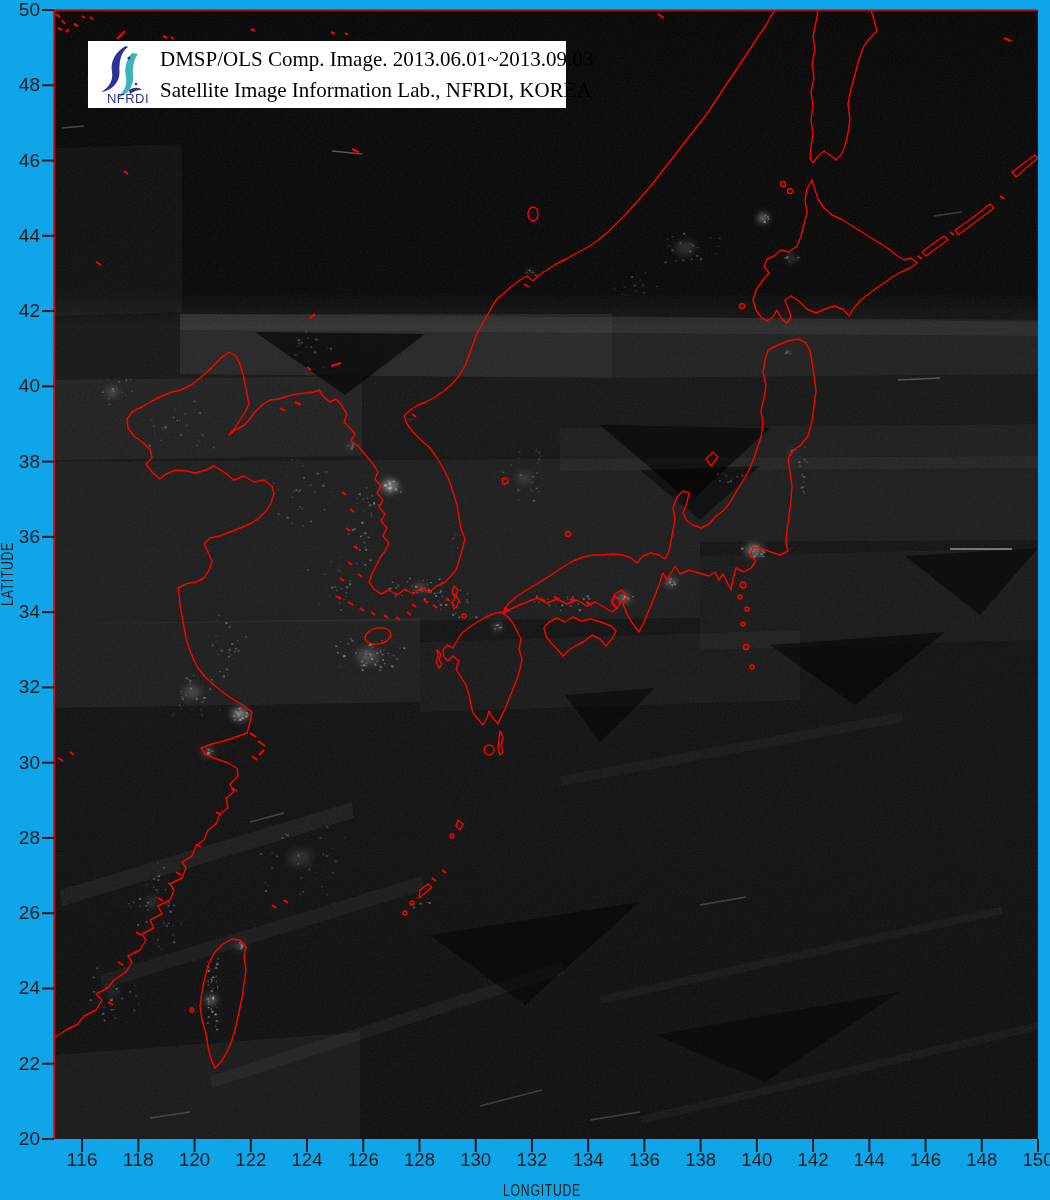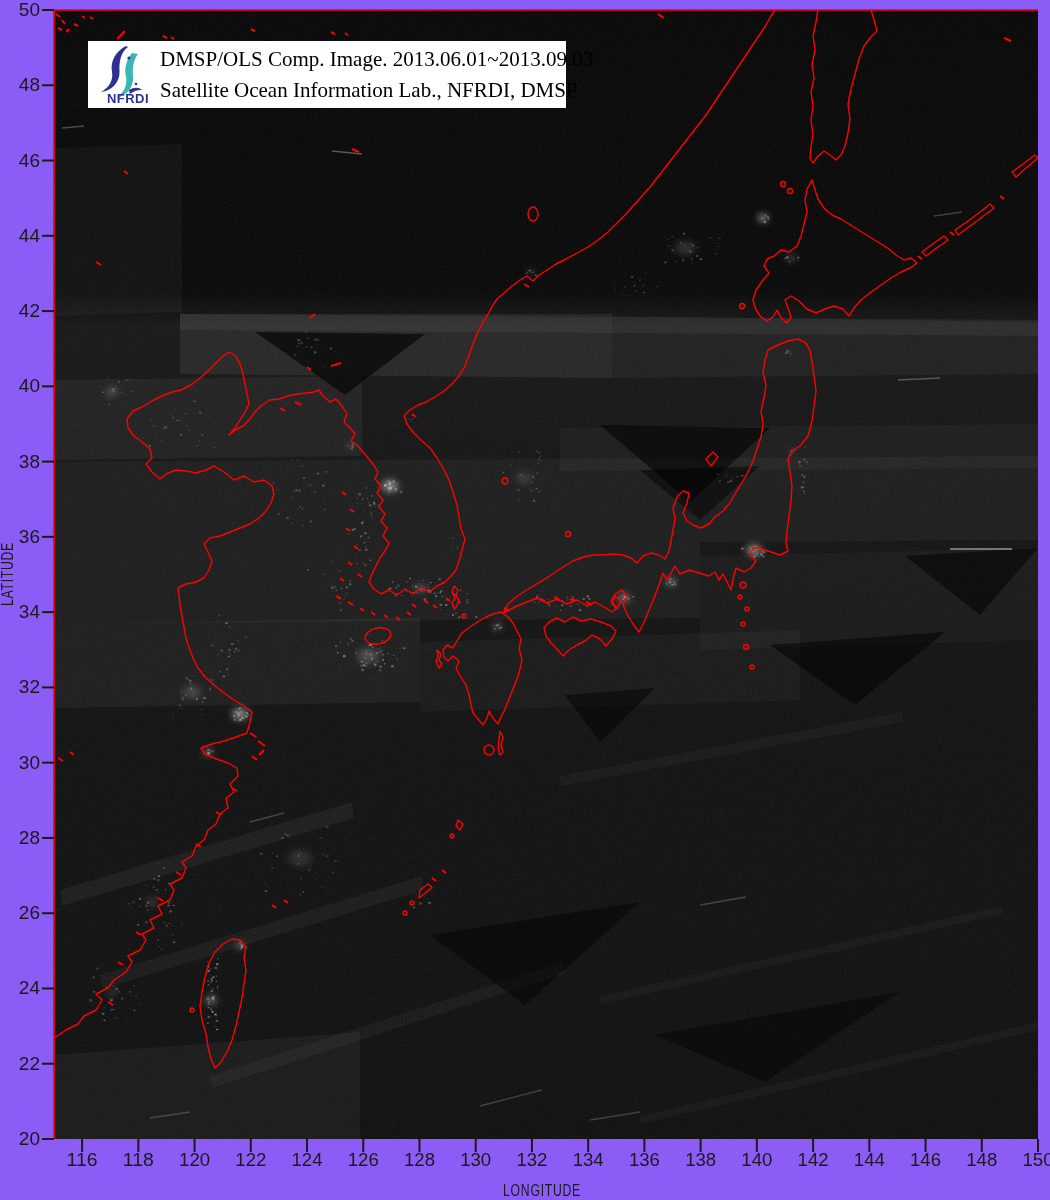--- a/index.html
+++ b/index.html
@@ -1,23 +1,23 @@
 <!DOCTYPE html>
 <html><head>
 <meta charset="utf-8">
 <style>
   html,body{margin:0;padding:0;background:#ffffff;}
-  #page{position:relative;width:1050px;height:1200px;background:#8b5cf6;overflow:hidden;
+  #page{position:relative;width:1050px;height:1200px;background:#0ea5e9;overflow:hidden;
         font-family:"Liberation Sans",sans-serif;}
   #map{position:absolute;left:0;top:0;}
   #info-box{position:absolute;left:88px;top:41px;width:478px;height:67px;background:#ffffff;
             display:flex;align-items:center;}
   #logo-wrap{width:64px;height:64px;margin-left:8px;position:relative;flex:0 0 auto;}
   #logo-text{position:absolute;left:2px;bottom:1px;width:60px;text-align:center;
-             font-family:"Liberation Sans",sans-serif;font-weight:bold;font-size:13px;
+             font-family:"Liberation Sans",sans-serif;font-weight:normal;font-size:13px;
              letter-spacing:.5px;color:#2e3192;}
   #title-lines{font-family:"Liberation Serif",serif;color:#000;font-size:21px;line-height:31px;
                white-space:nowrap;}
   .tick-label{font-family:"Liberation Sans",sans-serif;}
 </style>
 </head>
 <body>
 
 <div id="page">
 
@@ -1172,17 +1172,17 @@
         <path d="M30,3 C20,8 14,18 16,29 C17.5,37 13,45 5,49 C16,48 24,39 23.5,28.5 C23,18 25,9 32,4 Z" fill="#2e3192"></path>
         <path d="M36,10 C30,17 28,26 30,34 C31.5,42 28,50 20,55 C31,53 38,44 37,33 C36.2,24 38,16 42,11 Z" fill="#3cb4b8"></path>
         <circle cx="33" cy="15" r="1.6" fill="#2e3192"></circle>
         <path d="M33,47 C38,44 43,44 46,47 C42,46.5 38,48 34,51 Z" fill="#2e3192"></path>
         <circle cx="40" cy="41" r="1.3" fill="#2e3192"></circle>
       </svg>
       <div id="logo-text">NFRDI</div>
     </div>
     <div id="title-lines">
       <div>DMSP/OLS Comp. Image. 2013.06.01~2013.09.03</div>
-      <div>Satellite Ocean Information Lab., NFRDI, DMSP</div>
+      <div>Satellite Image Information Lab., NFRDI, KOREA</div>
     </div>
   </div>
 
 </div>
 
 </body></html>

